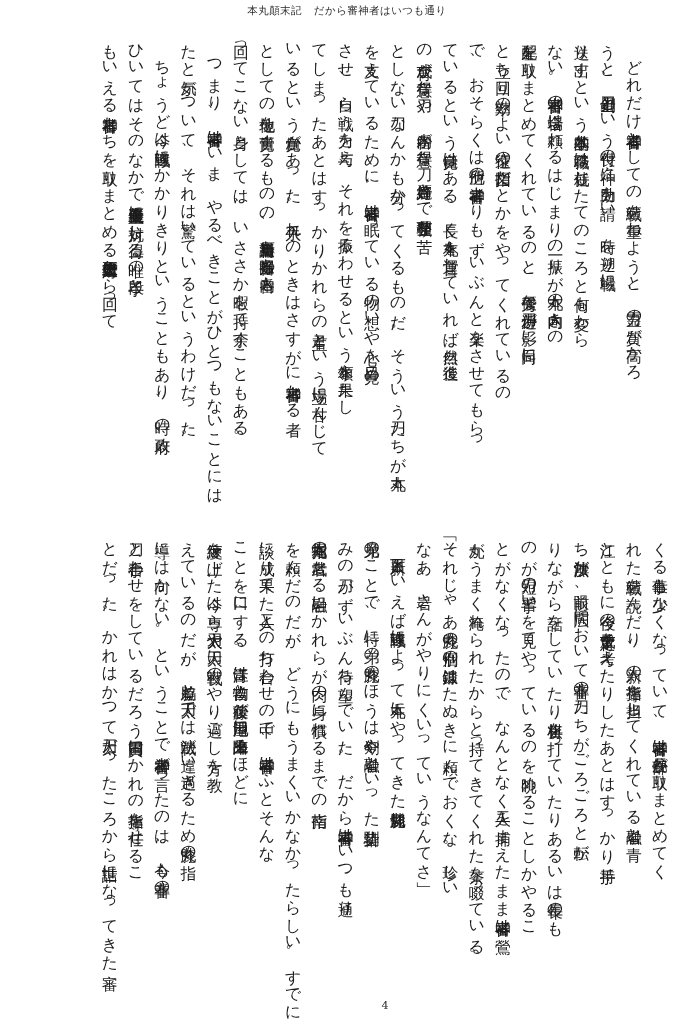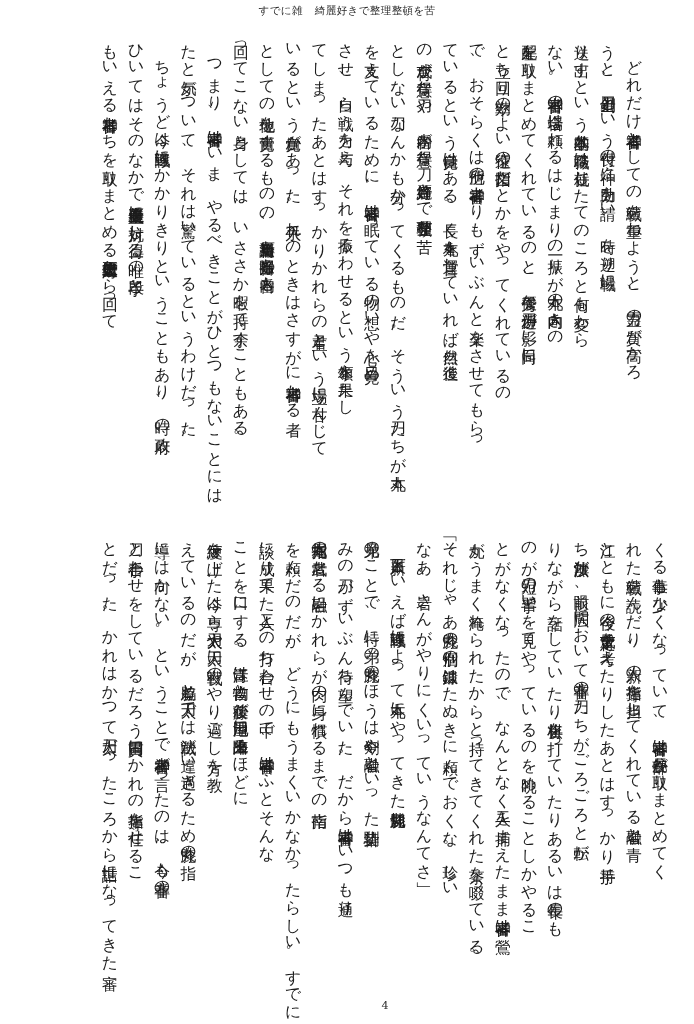--- a/index.html
+++ b/index.html
@@ -59,21 +59,21 @@
     text-align: center;
     font-size: 11px;
     line-height: 14px;
     color: #2a2a2a;
   }
 </style>
 </head>
 <body>
 
 <div class="running-head">
-  <span>すでに雑</span><span class="gap"></span><span>綺麗好きで整理整頓を苦</span>
+  <span>本丸顛末記</span><span class="gap"></span><span>だから審神者はいつも通り</span>
 </div>
 
 <div class="block upper">
   <div class="line">　どれだけ審神者としての戦績を重ねようと、霊力の質が高かろ</div>
   <div class="line">うと、刀剣男士という付喪の神々に助力を請い、時を遡り戦場に</div>
   <div class="line">送り出すという基本的な職務は就任したてのころと何も変わら</div>
   <div class="line">ない。審神者の場合は頼れるはじまりの一振りが本丸の内向きの</div>
   <div class="line">差配を取りまとめてくれているのと、優秀な近侍刀が影に日向に</div>
   <div class="line">と立ち回り効率のよい遠征の指図だとかをやってくれているの</div>
   <div class="line">で、おそらくは他所の審神者よりもずいぶんと楽をさせてもらっ</div>

